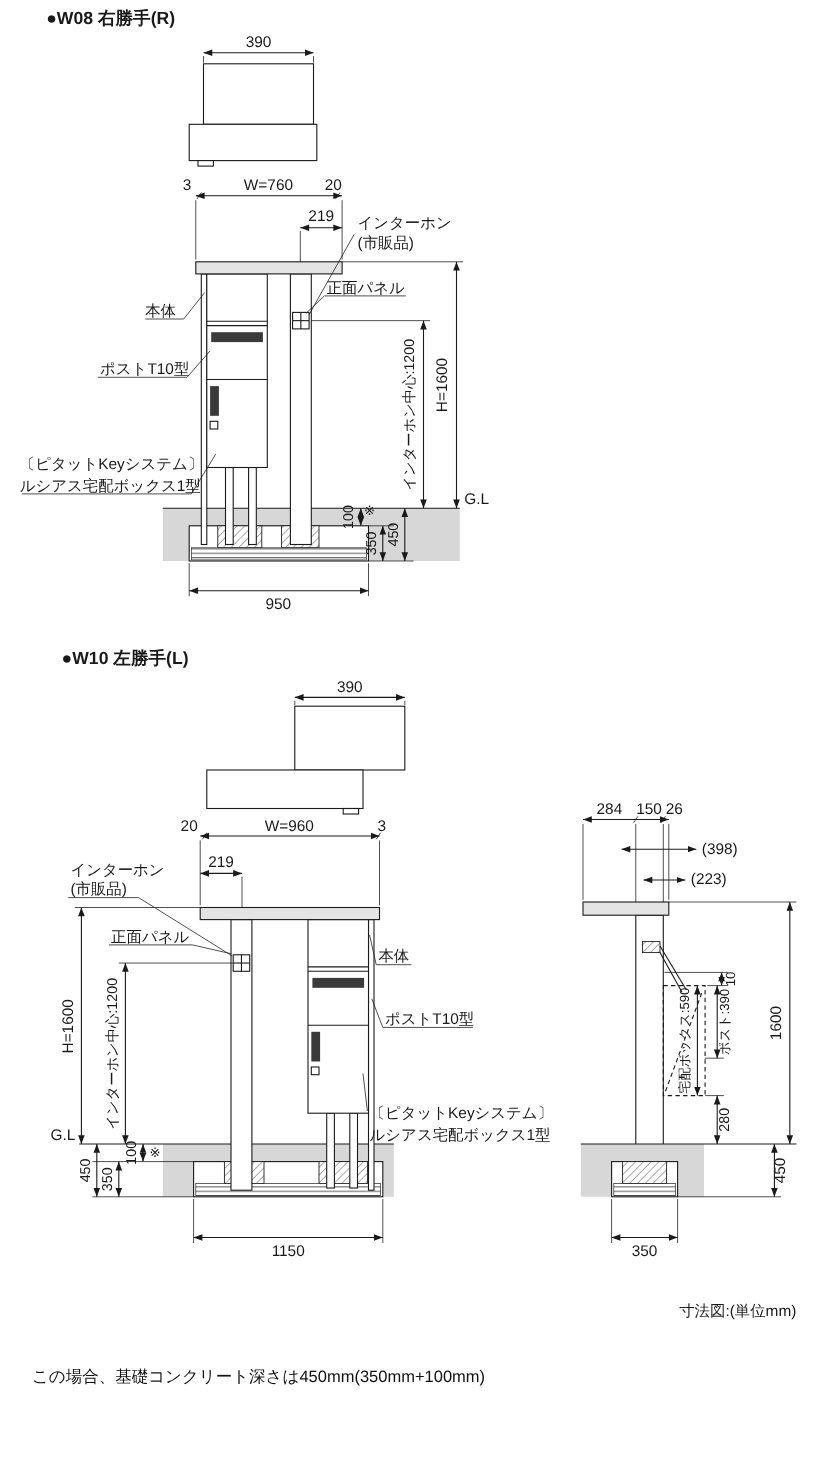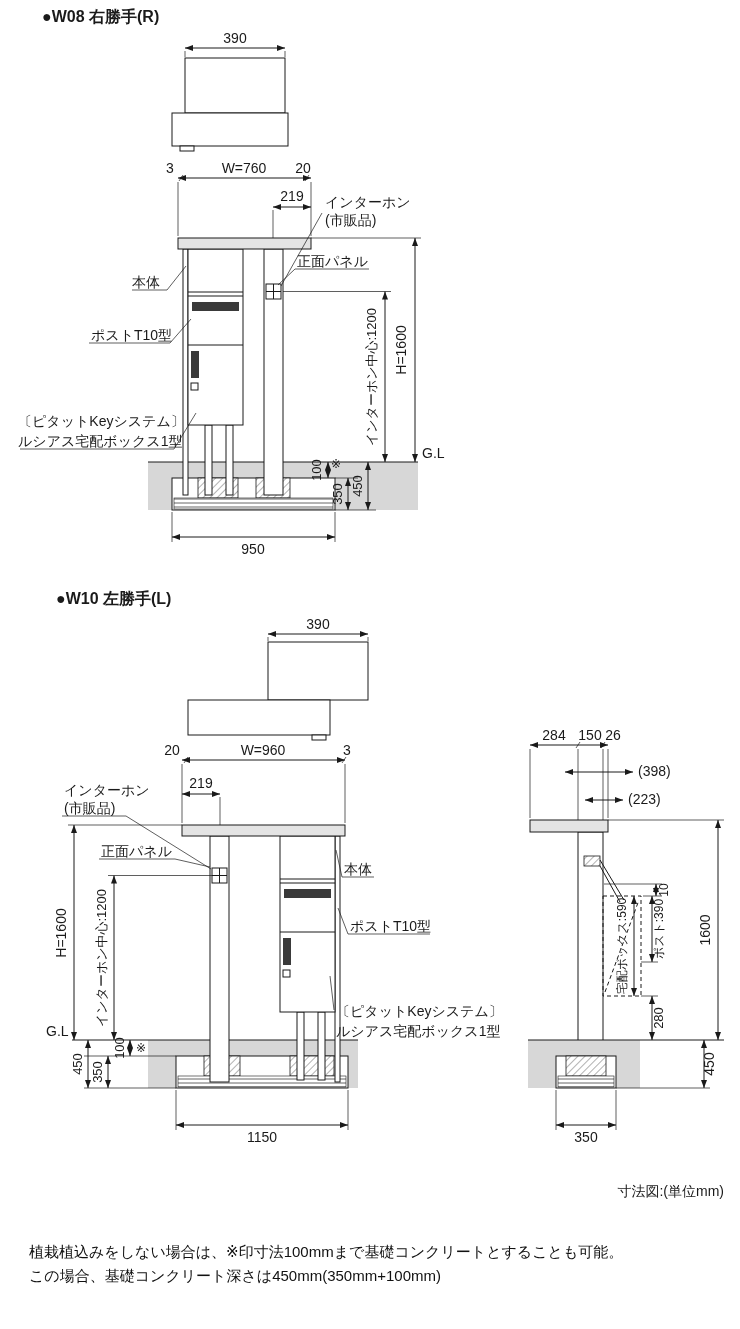--- a/index.html
+++ b/index.html
@@ -304,18 +304,17 @@
       <line class="dim" x1="556" y1="1125" x2="616" y2="1125" marker-start="url(#aS)" marker-end="url(#aE)"></line>
       <text class="t14" x="586" y="1142" text-anchor="middle">350</text>
     </g>
   </g>
 
   <text class="t14" x="724" y="1196" text-anchor="end">寸法図:(単位mm)</text>
 </svg>
 
 
 <div id="notes">
-  <div>　植栽植込みをしない場合は、※印寸法100mmまで基礎コンクリートとすることも可能。</div>
   <div>　この場合、基礎コンクリート深さは450mm(350mm+100mm)</div>
 </div>
 
 
 
 
 </body></html>

